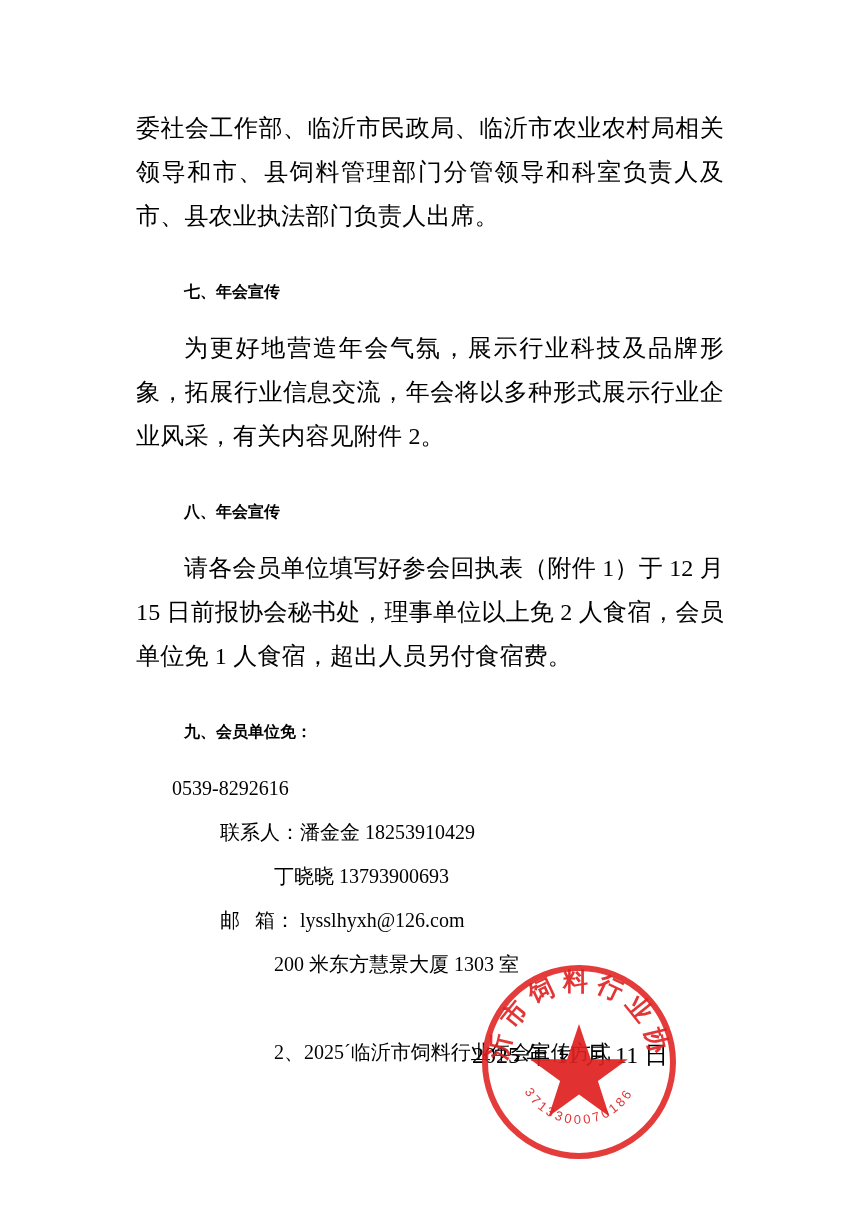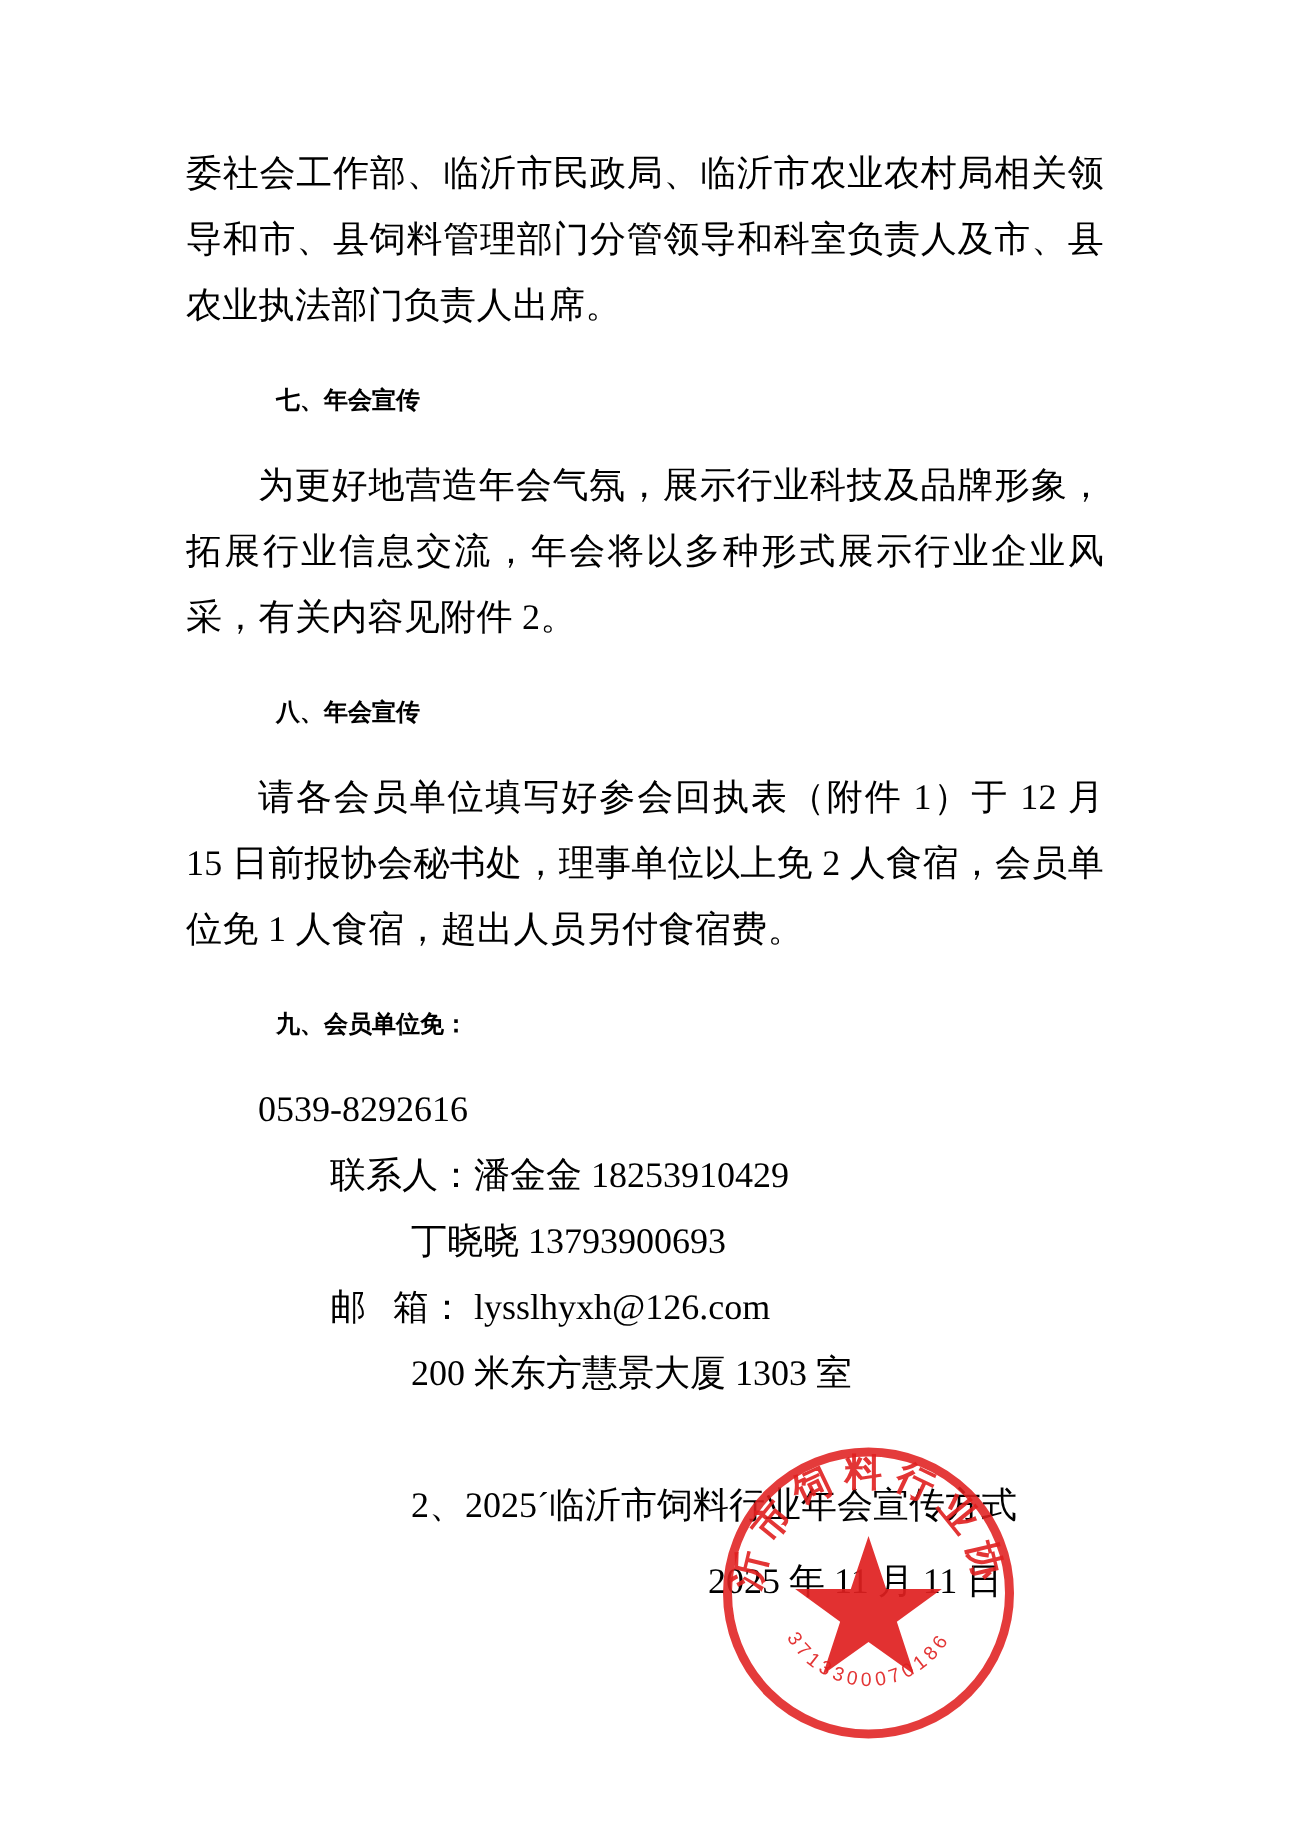--- a/index.html
+++ b/index.html
@@ -26,36 +26,36 @@
     left: 124px;
     top: 94px;
     width: 612px;
   }
   .para {
     font-size: 24px;
     line-height: 44px;
     letter-spacing: 0.2px;
     text-align: justify;
     text-justify: inter-ideograph;
-    margin: 0;
+    margin: 12px;
   }
   .indent {
     text-indent: 48px;
   }
   .heading {
     font-size: 16px;
     line-height: 44px;
     font-weight: bold;
     margin: 12px;
     text-indent: 48px;
     font-family: "Liberation Sans", "DejaVu Sans", sans-serif;
   }
   .gap-s { height: 8px; }
   .line {
-    font-size: 24px;
+    font-size: 20px;
     line-height: 44px;
     margin: 0;
     white-space: pre;
   }
   .line-i1 { padding-left: 48px; }
   .line-i2 { padding-left: 96px; }
   .line-i3 { padding-left: 150px; }
   .contact-block {
     font-size: 24px;
     line-height: 44px;

